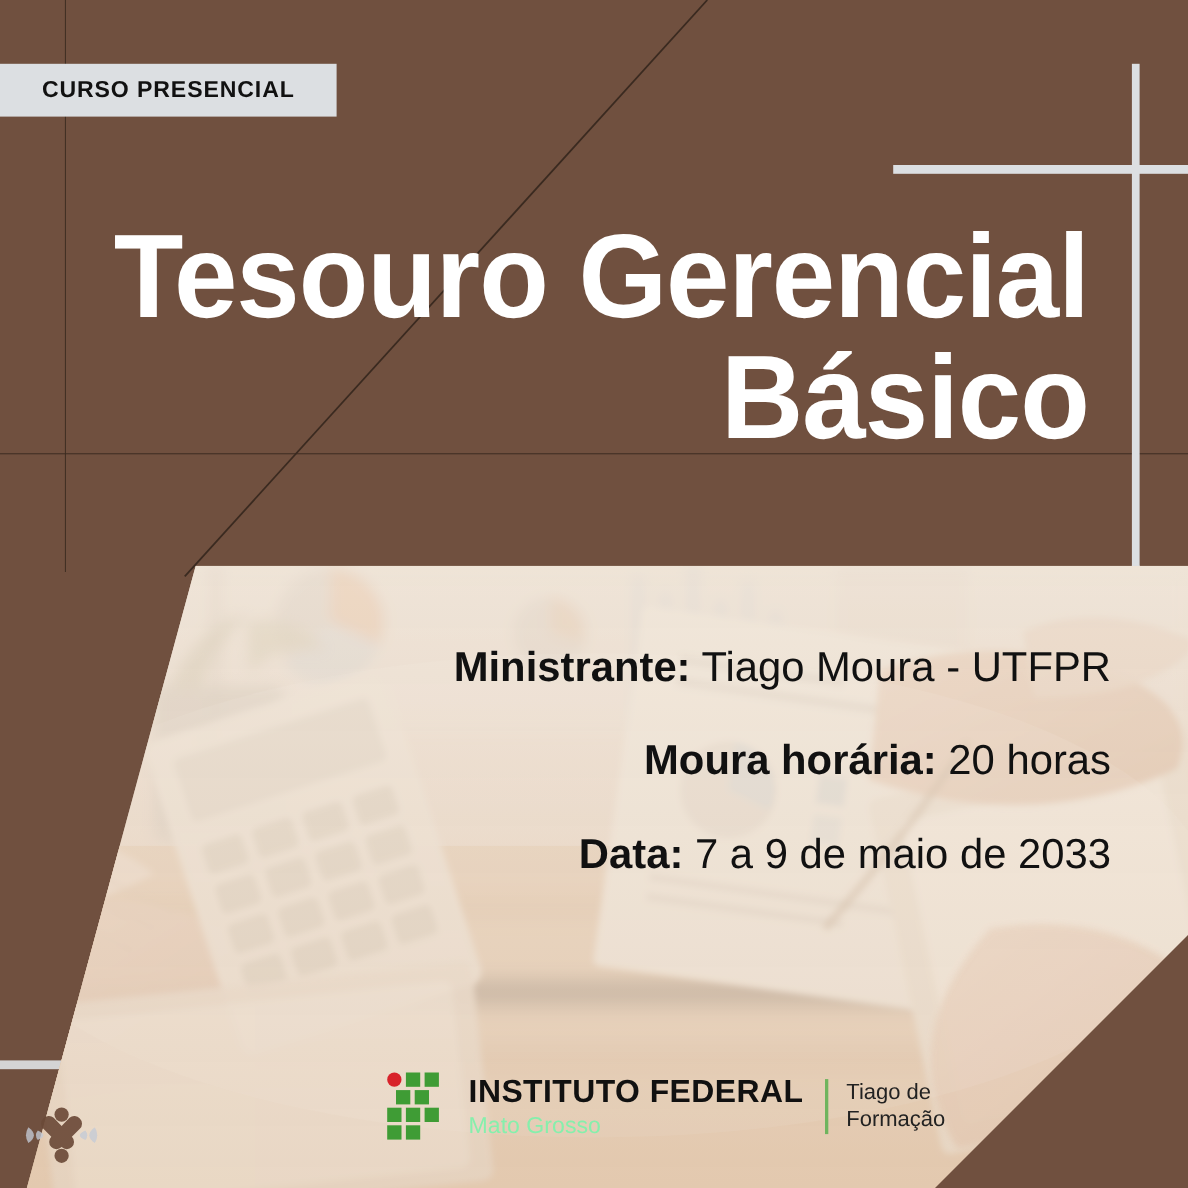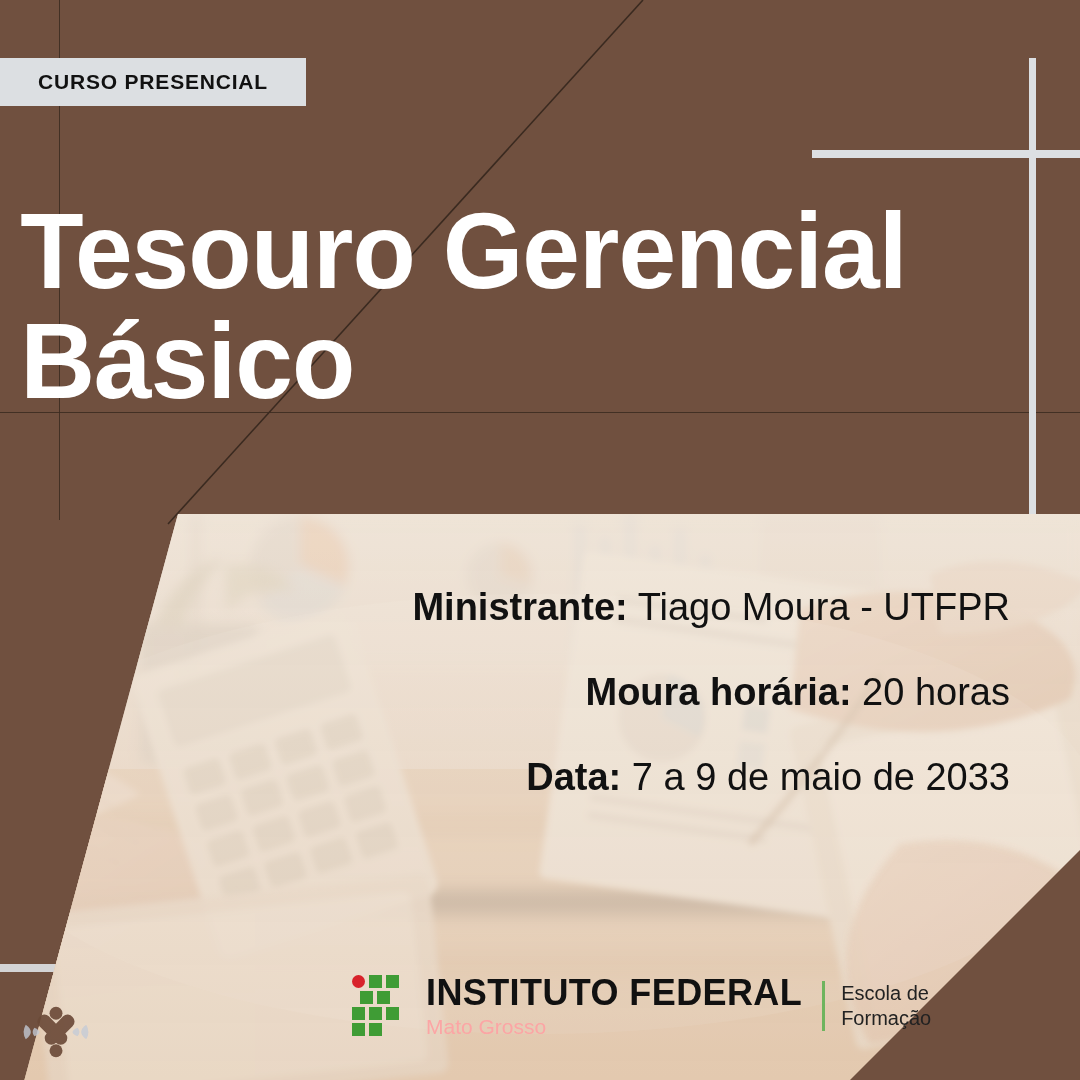--- a/index.html
+++ b/index.html
@@ -76,21 +76,21 @@
     letter-spacing:.8px;
     color:#111;
     font-family:"Liberation Sans", sans-serif;
   }
 
   
   .title-wrap {
     position:absolute;
     left:0; top:196px;
     width:1010px;
-    text-align:left;
+    text-align:right;
     z-index:6;
   }
   .title-line {
     display:block;
     color:#ffffff;
     font-family:"Liberation Sans Narrow","Liberation Sans", sans-serif;
     font-weight:bold;
     font-size:108px;
     line-height:1.02;
     letter-spacing:-1px;
@@ -150,28 +150,28 @@
     width:13px; height:13px;
     background:#3f9c35;
     display:block;
   }
   .logo-mark i.dot {
     background:#d8222a;
     border-radius:50%;
   }
   .logo-text { line-height:1; }
   .logo-top {
-    font-size:36px;
+    font-size:29px;
     font-weight:bold;
     color:#111;
     letter-spacing:.4px;
   }
   .logo-sub {
     font-size:21px;
-    color:#fca5a5;
+    color:#86efac;
     margin-top:5px;
   }
   .logo-div {
     width:3px; height:50px;
     background:#6fb45e;
     margin:0 16px 0 20px;
   }
   .logo-unit {
     font-size:20px;
     color:#222;
@@ -395,18 +395,18 @@
       <i style="left:34px;top:32px"></i>
       <i style="left:0;top:48px"></i>
       <i style="left:17px;top:48px"></i>
     </div>
     <div class="logo-text">
       <div class="logo-top">INSTITUTO FEDERAL</div>
       <div class="logo-sub">Mato Grosso</div>
     </div>
     <div class="logo-div"></div>
     <div class="logo-unit">
-      <div>Escola de</div>
+      <div>Tiago de</div>
       <div>Formação</div>
     </div>
   </div>
 
 </div>
 
 </body></html>

